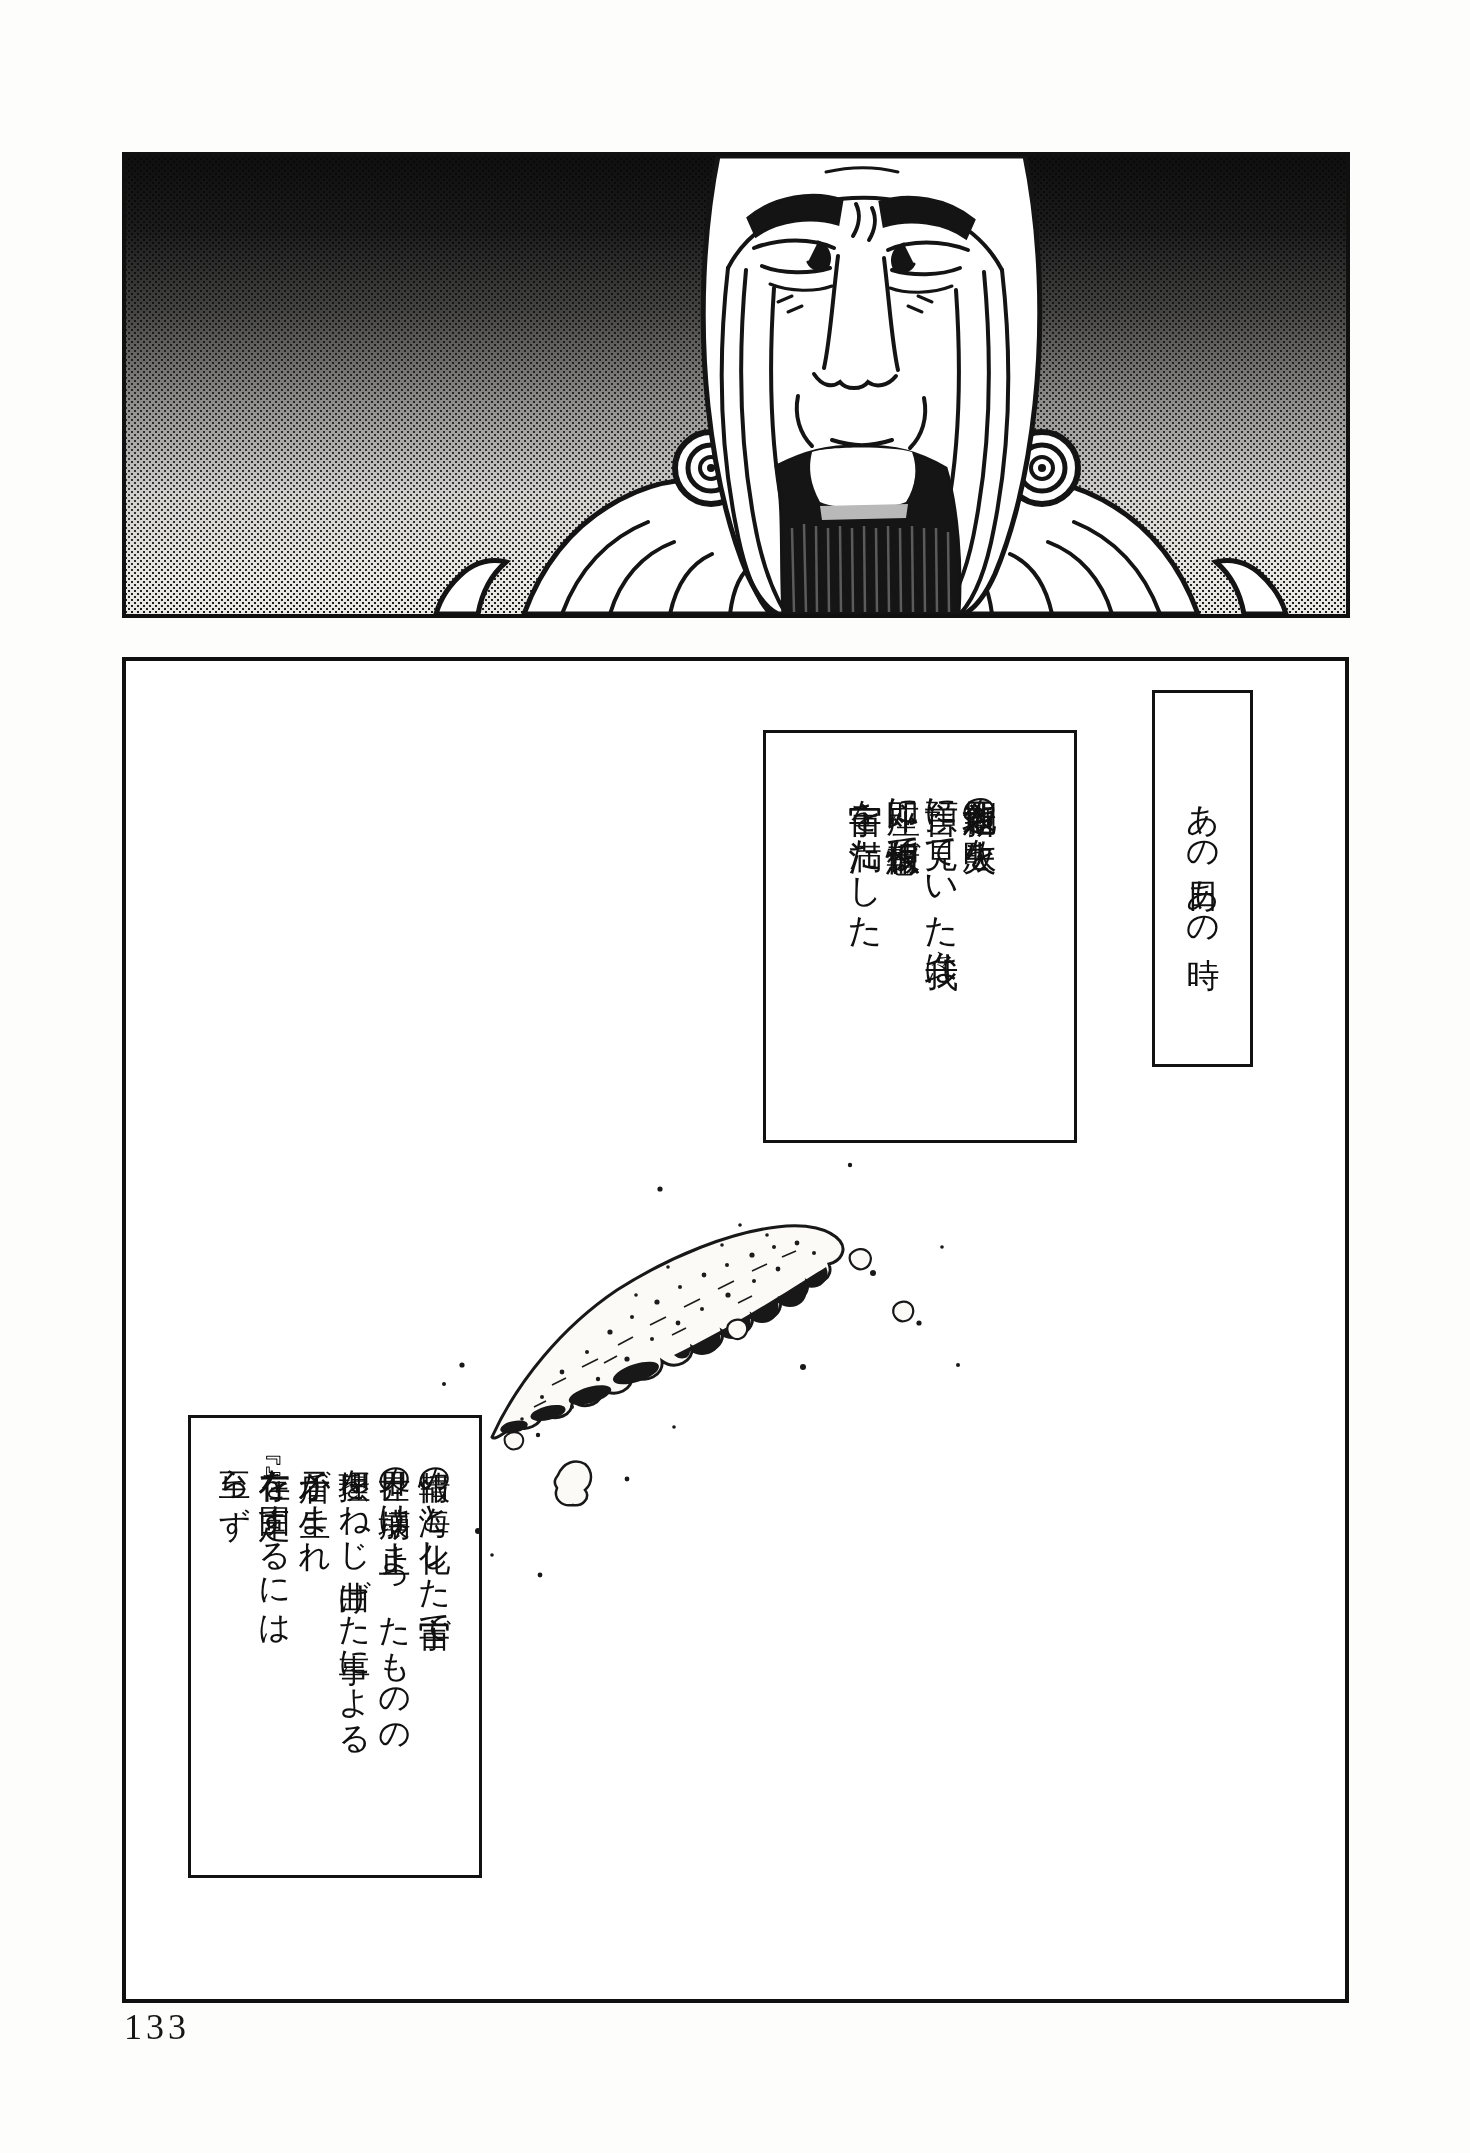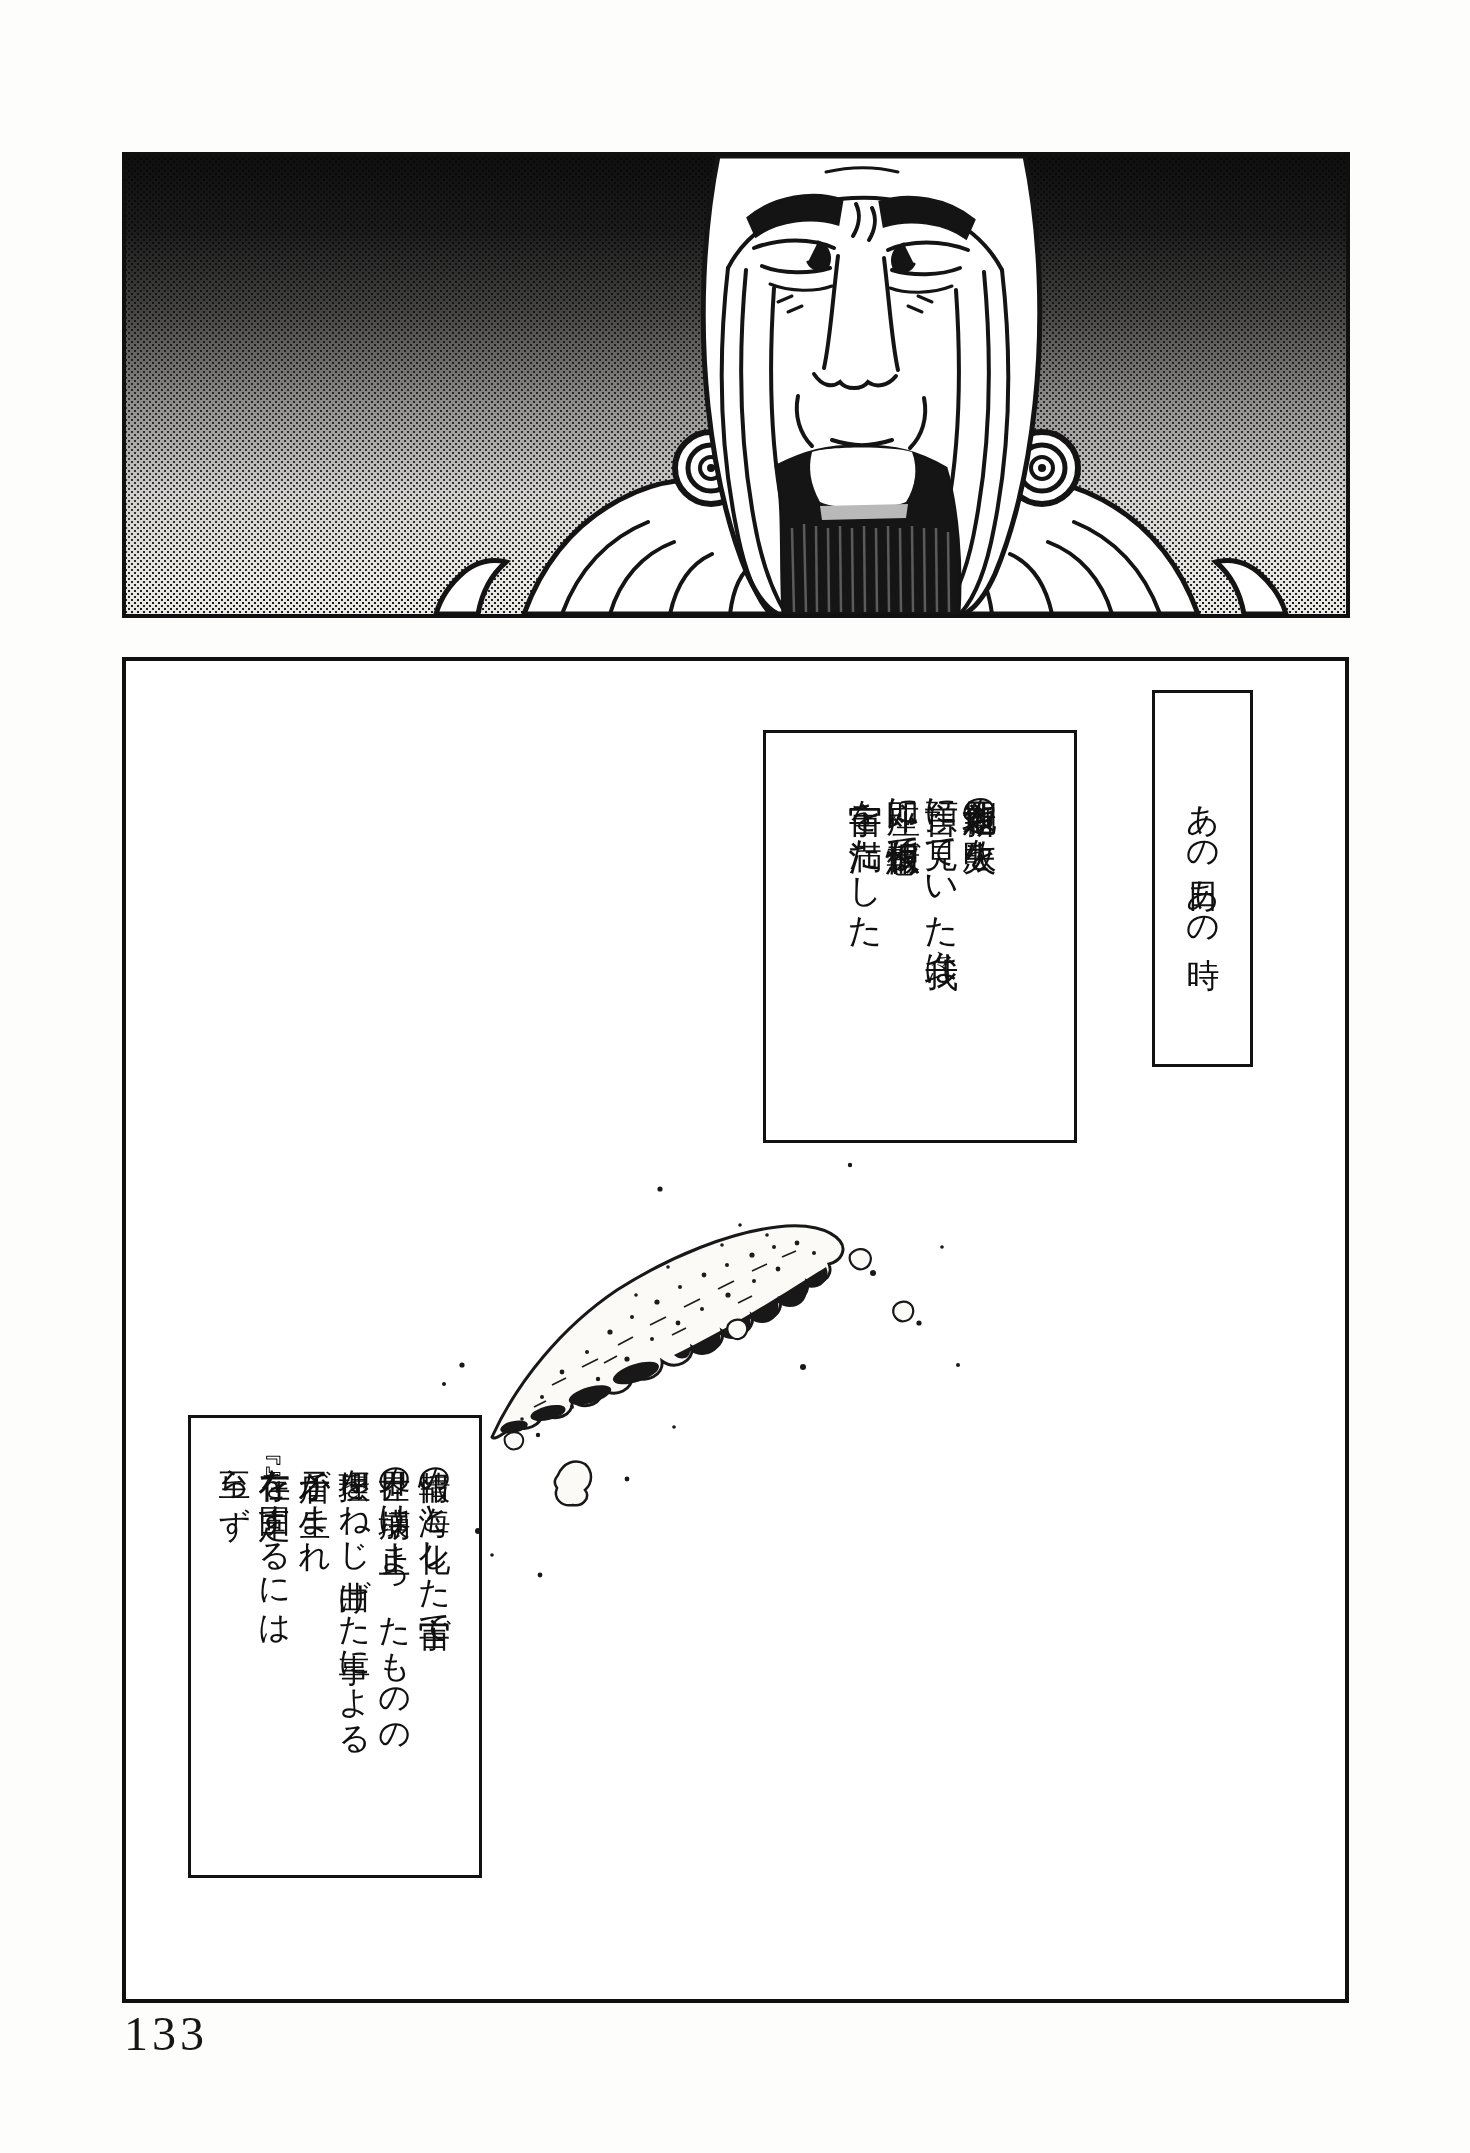--- a/index.html
+++ b/index.html
@@ -35,21 +35,21 @@
   .vtext .vline{display:block;}
   #bubble-right{left:1026px;top:29px;width:101px;height:377px;
                 font-size:33px;line-height:1.05;padding:88px 30px 10px 30px;}
   #bubble-middle{left:637px;top:69px;width:314px;height:413px;
                  font-size:34px;line-height:1.12;padding:42px 76px 18px 80px;}
   #bubble-left{left:62px;top:754px;width:294px;height:463px;
                font-size:32px;line-height:1.25;padding:28px 24px 12px 24px;}
 
   #asteroid-wrap{position:absolute;left:296px;top:466px;width:560px;height:470px;}
 
-  #page-number{position:absolute;left:124px;top:2006px;font-size:48px;color:#161616;
+  #page-number{position:absolute;left:124px;top:2006px;font-size:36px;color:#161616;
                letter-spacing:4px;font-family:"Liberation Serif","DejaVu Serif",serif;}
 </style>
 </head>
 <body>
 
 <div class="page">
 
   <div class="panel" id="panel-top">
     <div class="halftone"></div>
     <svg class="art" width="1220" height="458" viewBox="0 0 1220 458">

